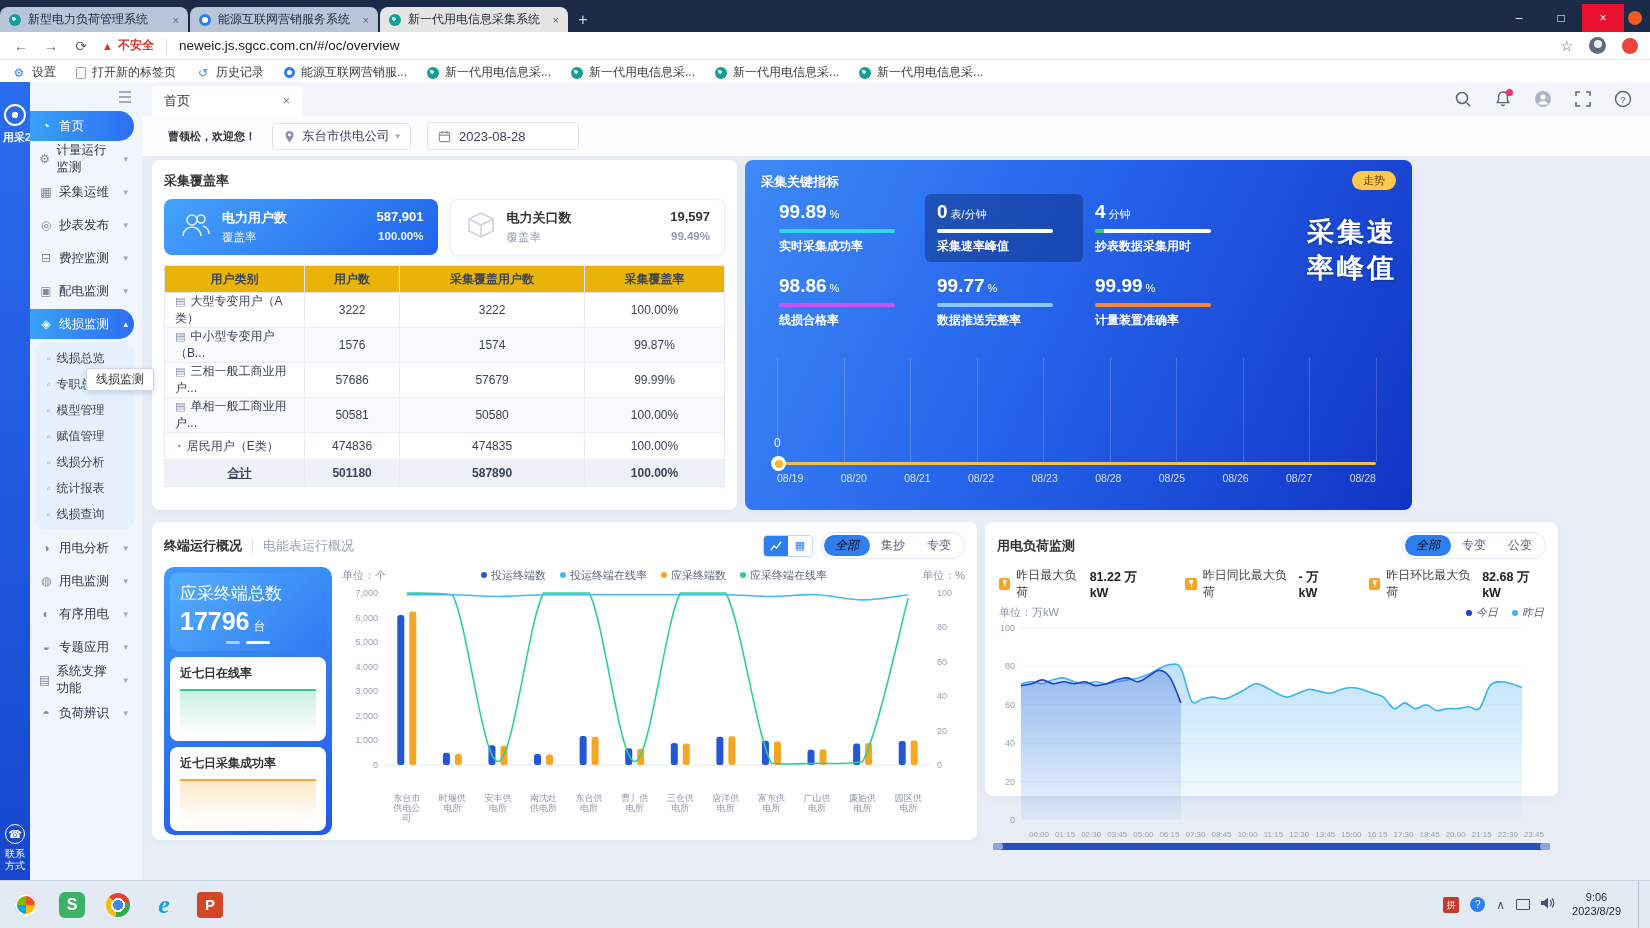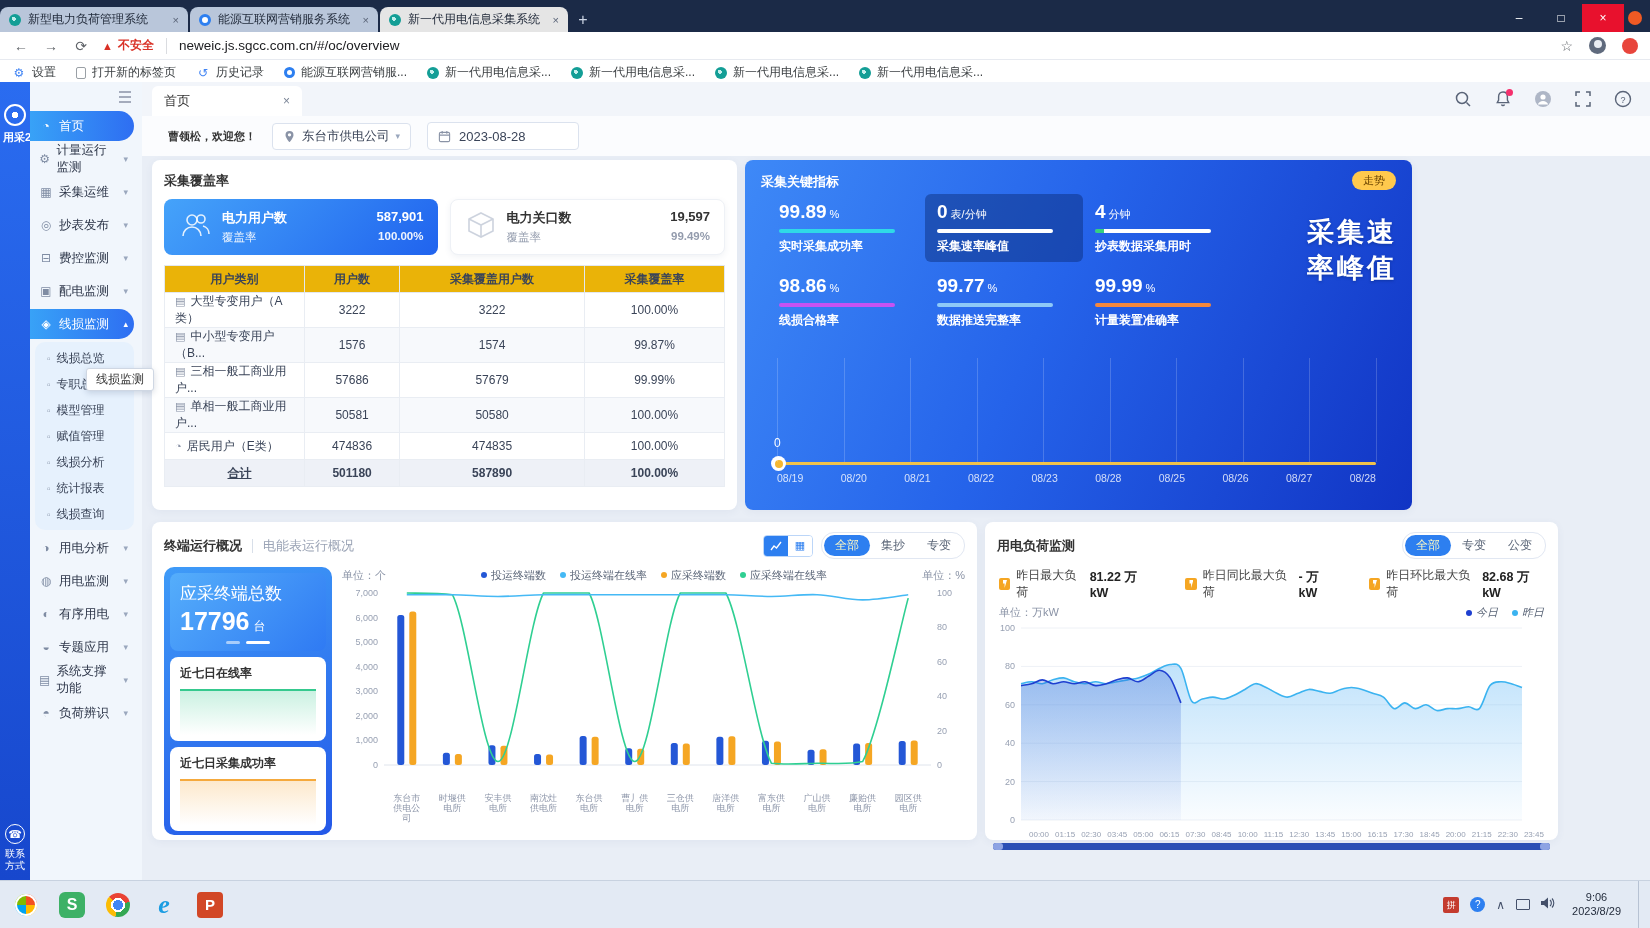--- a/index.html
+++ b/index.html
@@ -83,21 +83,21 @@
   .org-pill { height:27px; background:#fff; border:1px solid #dbe2ee; border-radius:4px; display:flex; align-items:center; gap:6px; padding:0 10px; font-size:12.5px; color:#3a4458; }
   .org-pill .cap { font-size:9px; color:#9aa7bd; }
   .date-box { width:152px; height:28px; background:#fff; border:1px solid #dbe2ee; border-radius:4px; display:flex; align-items:center; gap:8px; padding:0 10px; font-size:13px; color:#3a4458; }
   .mini-svg { width:13px; height:13px; color:#8a93a6; }
 
   .parea { flex:1; position:relative; padding:4px 10px; }
   .panel { position:absolute; border-radius:8px; background:#fff; box-shadow:0 2px 8px rgba(70,90,130,.06); }
   .p1 { left:10px; top:4px; width:585px; height:350px; }
   .p2 { left:603px; top:4px; width:667px; height:350px; background:linear-gradient(115deg,#3e89f7 0%,#2563ea 45%,#1134c4 100%); color:#fff; overflow:hidden; }
   .p3 { left:10px; top:366px; width:825px; height:318px; }
-  .p4 { left:843px; top:366px; width:573px; height:318px; }
+  .p4 { left:843px; top:366px; width:573px; height:274px; }
   .p-title { font-size:13px; font-weight:bold; color:#333; padding:12px 12px 0; }
 
   
   .cov-cards { display:flex; gap:12px; margin:9px 12px 10px; }
   .cov-card { flex:1; height:56px; border-radius:8px; display:flex; align-items:center; gap:10px; padding:0 14px; }
   .cov-card.blue { background:linear-gradient(135deg,#45a3fa,#2063ee); color:#fff; }
   .cov-card.white { background:#fff; border:1px solid #eef1f6; box-shadow:0 2px 6px rgba(70,90,130,.08); color:#333; }
   .cc-rows { flex:1; }
   .cc-rows .r { display:flex; justify-content:space-between; font-size:13px; font-weight:bold; }
   .cc-rows .r.sub { font-size:11.5px; font-weight:normal; opacity:.92; margin-top:3px; }
@@ -136,21 +136,21 @@
   .p34-head { display:flex; align-items:center; padding:10px 12px 0; }
   .p3-tab { font-size:13px; color:#9aa3b5; }
   .p3-tab.on { font-weight:bold; color:#333; }
   .p3-sep { width:1px; height:14px; background:#d8dfe9; margin:0 10px; }
   .head-right { margin-left:auto; display:flex; align-items:center; gap:8px; }
   .tgl-group { display:flex; border:1px solid #bcd6f8; border-radius:4px; overflow:hidden; }
   .tgl { width:24px; height:20px; display:flex; align-items:center; justify-content:center; background:#fff; color:#2d7ff0; font-size:11px; }
   .tgl.on { background:#2d7ff0; color:#fff; }
   .pill-group { display:flex; align-items:center; background:#fff; border:1px solid #e1e7f2; border-radius:13px; padding:2px; }
   .pill { font-size:12px; color:#5b6678; padding:2px 11px; border-radius:11px; }
-  .pill.on { background:#2d7ff0; color:#fef9c3; }
+  .pill.on { background:#2d7ff0; color:#000000;font-style:italic; }
 
   .p3-body { display:flex; gap:10px; padding:8px 12px 0; }
   .t-left { width:168px; height:268px; border-radius:10px; background:linear-gradient(160deg,#3f9bf8,#2458e8); padding:6px; }
   .t-total { height:78px; border-radius:8px; background:linear-gradient(135deg,#55aefb,#2f7af3); color:#fff; padding:9px 10px 0; position:relative; }
   .t-total-label { font-size:17px; }
   .t-total-val { font-size:25px; font-weight:bold; margin-top:2px; }
   .t-total-val .u { font-size:12px; font-weight:normal; margin-left:4px; }
   .t-dashes { position:absolute; bottom:7px; left:0; right:0; display:flex; justify-content:center; gap:6px; }
   .t-dashes i { height:3px; border-radius:2px; background:rgba(255,255,255,.55); width:14px; }
   .t-dashes i.on { background:#fff; width:24px; }

